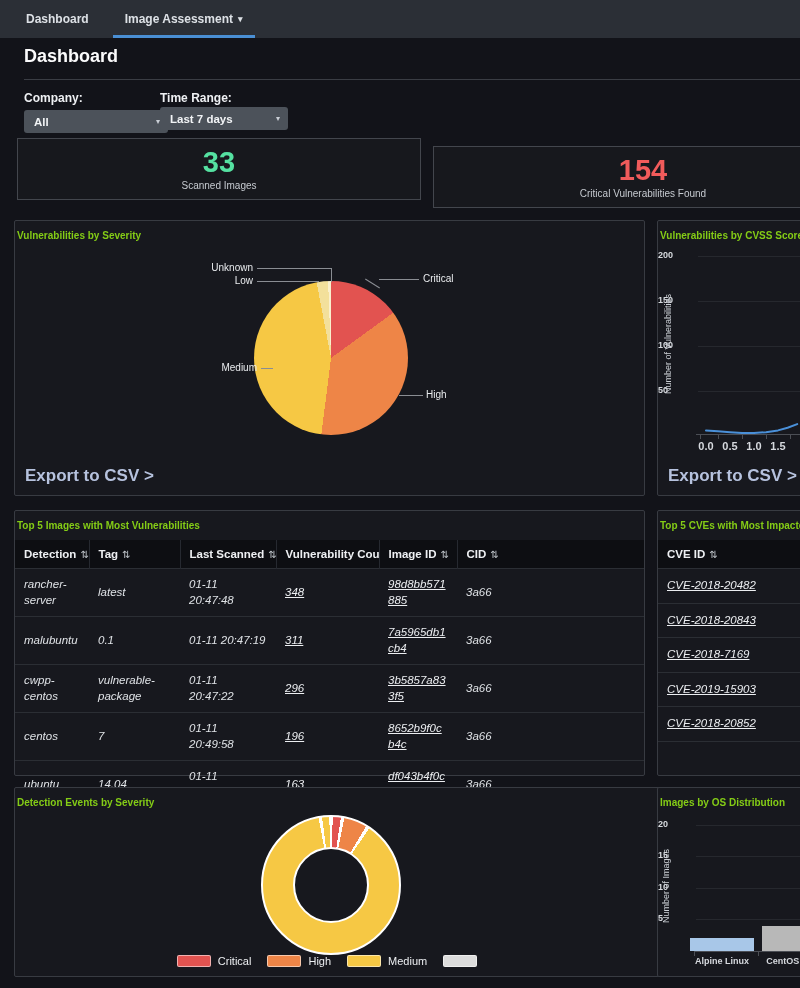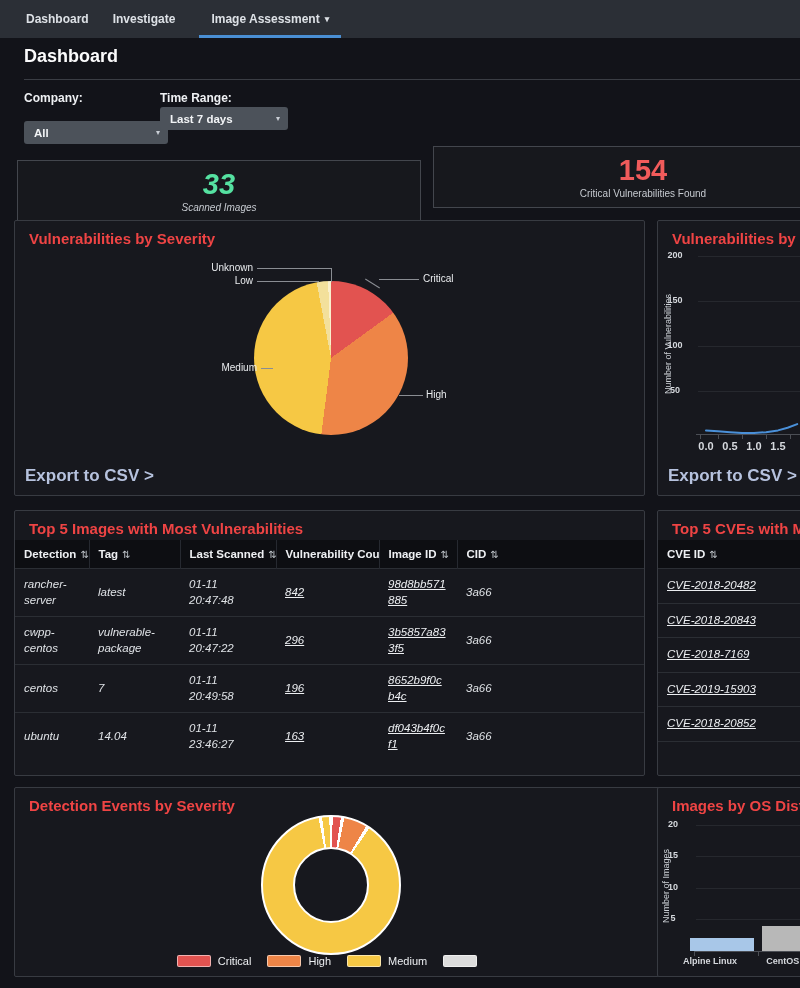--- a/index.html
+++ b/index.html
@@ -25,33 +25,33 @@
   .dropdown .dd-caret { font-size:8px; color:#c9ced5; }
 
   
   .stat-card { position:absolute; height:62px; background:#17181d; border:1px solid #43464d;
     display:flex; flex-direction:column; align-items:center; justify-content:center; }
   .stat-value { font-size:29px; font-weight:600; line-height:1.05; }
   .stat-label { font-size:10px; color:#c6cad0; margin-top:3px; }
 
   
   .panel { position:absolute; background:#17181e; border:1px solid #383b42; border-radius:2px; }
-  .panel-title { position:absolute; left:14px; top:9px; font-size:15px; font-weight:700; color:#ef4444; white-space:nowrap; }
+  .panel-title { position:absolute; left:2px; top:9px; font-size:10px; font-weight:700; color:#84cc16; white-space:nowrap; }
   .export-link { position:absolute; left:10px; bottom:9px; font-size:17px; font-weight:600; color:#b6c2de; cursor:pointer; white-space:nowrap; }
 
   
   .pie { position:absolute; left:239px; top:60px; width:154px; height:154px; border-radius:50%; }
   .pie-label { position:absolute; font-size:10px; color:#e9ebee; white-space:nowrap; }
   .lbl-right { text-align:right; }
   .conn { position:absolute; background:#8a8d93; }
   .conn.h { height:1px; } .conn.v { width:1px; }
 
   
   .gridline { position:absolute; height:1px; background:#26282e; left:40px; right:6px; }
-  .ytick { position:absolute; width:34px; text-align:center; font-size:9px; font-weight:600; color:#d6d9de; left:0; }
+  .ytick { position:absolute; width:34px; text-align:left; font-size:9px; font-weight:600; color:#d6d9de; left:0; }
   .xaxis { position:absolute; height:1px; background:#4b4e55; }
   .xtick-mark { position:absolute; width:1px; height:4px; background:#4b4e55; }
   .xtick { position:absolute; width:22px; text-align:center; font-size:11px; font-weight:600; color:#d6d9de; }
   .vlabel { position:absolute; font-size:9px; color:#cdd1d7; text-align:center; transform:rotate(-90deg); }
   .chart-svg { position:absolute; left:0; top:0; overflow:visible; }
 
   
   .donut { position:absolute; left:246px; top:27px; width:140px; height:140px; border-radius:50%;
     border:2px solid #ffffff; }
   .donut-hole { position:absolute; left:278px; top:59px; width:76px; height:76px; border-radius:50%;
@@ -79,42 +79,41 @@
 
   .cve-table { width:629px; }
   .cve-table th { width:140px; }
   .cve-table td { padding:9px 9px; }
 </style>
 </head>
 <body>
 
 <div class="topnav">
   <div class="nav-item">Dashboard</div>
-  <div class="nav-item">Investigate</div>
   <div class="nav-item active" style="margin-left:12px;">
     <span>Image Assessment</span>
     <span class="nav-caret">▾</span>
   </div>
 </div>
 
 <div class="page-title">Dashboard</div>
 <div class="title-divider"></div>
 
 <div class="filter-label" style="left:24px; top:91px;">Company:</div>
-<div class="dropdown" style="left:24px; top:121px; width:144px;align-items:center;">
+<div class="dropdown" style="left:24px; top:110px; width:144px;align-items:center;">
   <span class="val">All</span>
   <span class="dd-caret">▾</span>
 </div>
 <div class="filter-label" style="left:160px; top:91px;">Time Range:</div>
 <div class="dropdown" style="left:160px; top:107px; width:128px;">
   <span class="val">Last 7 days</span>
   <span class="dd-caret">▾</span>
 </div>
 
-<div class="stat-card" style="left:17px; top:160px; width:404px;font-style:italic;">
+<div class="stat-card" style="left:17px; top:138px; width:404px;">
   <div class="stat-value" style="color: rgb(85, 225, 161);">33</div>
   <div class="stat-label">Scanned Images</div>
 </div>
 <div class="stat-card" style="left:433px; top:146px; width:420px;">
   <div class="stat-value" style="color: rgb(241, 91, 91);">154</div>
   <div class="stat-label">Critical Vulnerabilities Found</div>
 </div>
 
 <div class="panel" style="left:14px; top:220px; width:631px; height:276px;">
   <div class="panel-title">Vulnerabilities by Severity</div>
@@ -192,22 +191,30 @@
           <th><span>Image ID</span><span class="sort-icon">⇅</span></th>
           <th><span>CID</span><span class="sort-icon">⇅</span></th>
         </tr>
       </thead>
       <tbody>
         <tr>
           <td>rancher-server</td>
           <td>latest</td>
           <td class="prewrap">01-11
 20:47:48</td>
-          <td><span class="cell-link">842</span></td>
+          <td><span class="cell-link">348</span></td>
           <td><span class="cell-link">98d8bb571885</span></td>
+          <td>3a66</td>
+        </tr>
+        <tr>
+          <td>malubuntu</td>
+          <td>0.1</td>
+          <td class="prewrap">01-11 20:47:19</td>
+          <td><span class="cell-link">311</span></td>
+          <td><span class="cell-link">7a5965db1cb4</span></td>
           <td>3a66</td>
         </tr>
         <tr>
           <td>cwpp-centos</td>
           <td>vulnerable-package</td>
           <td class="prewrap">01-11
 20:47:22</td>
           <td><span class="cell-link">296</span></td>
           <td><span class="cell-link">3b5857a833f5</span></td>
           <td>3a66</td>
@@ -307,15 +314,15 @@
   <div class="ytick" style="top:94px; width:30px;">10</div>
   <div class="ytick" style="top:125px; width:30px;">5</div>
   <div class="vlabel" style="left:-62px; top:93px; width:140px;">Number of Images</div>
 
   <div class="bar" style="left: 32px; width: 64px; height: 12.6px; top: 150.4px; background: rgb(168, 199, 232);"></div>
   <div class="bar" style="left: 104px; width: 68px; height: 25.2px; top: 137.8px; background: rgb(184, 184, 184);"></div>
 
   <div class="xaxis" style="left:36px; right:0; top:163px;"></div>
   <div class="xtick-mark" style="left:36px; top:164px;"></div>
   <div class="xtick-mark" style="left:100px; top:164px;"></div>
-  <div class="bar-label" style="left:20px; width:64px;">Alpine Linux</div>
+  <div class="bar-label" style="left:32px; width:64px;">Alpine Linux</div>
   <div class="bar-label" style="left:104px; width:68px;">CentOS Linux</div>
 </div>
 
 </body></html>

